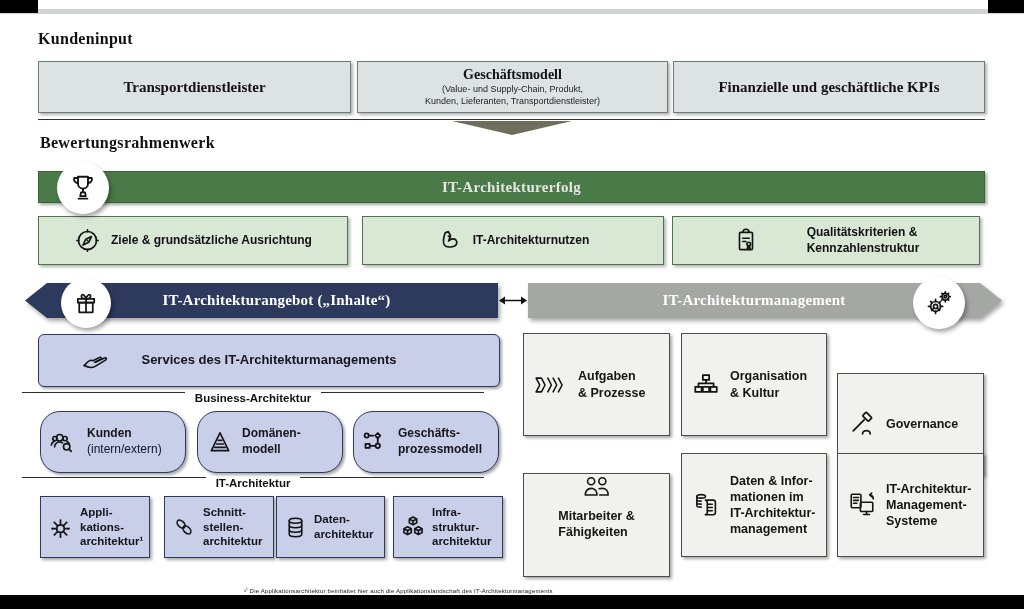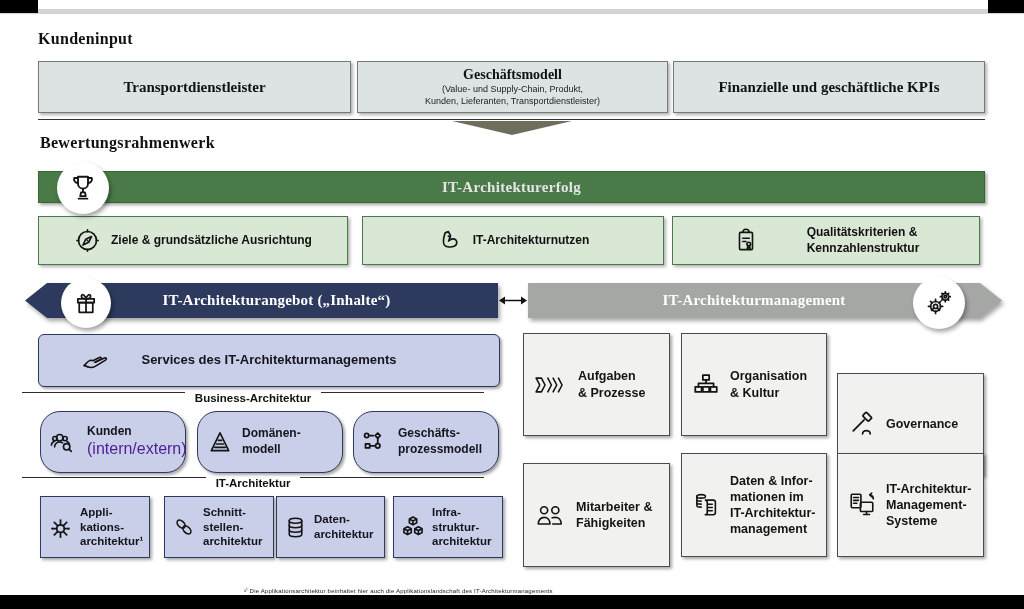--- a/index.html
+++ b/index.html
@@ -43,21 +43,21 @@
   .banner .t { font-family:"Liberation Serif", serif; font-weight:bold; font-size:15px; color:#fff; letter-spacing:.2px; }
   .banner.blue { background:#2d3a5e; clip-path:polygon(22px 0%, 100% 0%, 100% 100%, 22px 100%, 0% 50%); padding-left:30px; }
   .banner.gray { background:#a5a7a5; clip-path:polygon(0 0, calc(100% - 22px) 0, 100% 50%, calc(100% - 22px) 100%, 0 100%); padding-right:50px; }
 
   .dblarrow { position:absolute; left:497px; top:294px; }
 
   
   .lavbox { position:absolute; background:#c9cee9; border:1.5px solid #2d3a5e; box-shadow:2px 2px 3px rgba(0,0,0,.35);
             display:flex; align-items:center; }
   .lavbox .t { font-weight:bold; font-size:12px; color:#15151c; line-height:1.3; }
-  .lavbox .sub { font-size:16px; color:#4c1d95; line-height:1.3; }
+  .lavbox .sub { font-size:12px; color:#0f172a; line-height:1.3; }
   .services { left:38px; top:334px; width:462px; height:53px; justify-content:center; gap:0;border-radius:6px; }
   .services .icon { position:absolute; left:42px; }
   .divider { position:absolute; left:22px; width:462px; display:flex; align-items:flex-start; gap:10px; }
   .divider .line { flex:1; border-top:1.5px solid #2b2b2b; }
   .divider .t { font-weight:bold; font-size:11.5px; color:#111; white-space:nowrap; }
 
   .bizbox { top:411px; height:62px; padding:8px 8px; gap:8px;border-radius:20px; }
   .itbox  { top:496px; height:62px; padding:0 6px; gap:6px; }
   .itbox .t { font-size:11.5px; }
 
@@ -336,21 +336,21 @@
   <div class="graybox" style="left:837px; top:333px; width:147px; height:103px;margin-top:40px;">
     <span class="icon">
       <svg width="28" height="28" viewBox="0 0 24 24">
           <rect x="13" y="2.8" width="7" height="4.4" rx="1" transform="rotate(45 16.5 5)"></rect>
           <path d="M13.8 7.7L4.5 17"></path>
           <path d="M12.5 19.5c0-1.6 1.6-2.7 3.3-2.7s3.2 1.1 3.2 2.7"></path>
         </svg>
     </span>
     <div class="t pre">Governance</div>
   </div>
-  <div class="graybox" style="left:523px; top:463px; width:147px; height:104px;">
+  <div class="graybox" style="left:523px; top:473px; width:147px; height:104px;flex-direction:column;">
     <span class="icon">
       <svg width="32" height="24" viewBox="0 0 30 22">
           <circle cx="9.5" cy="6.5" r="3.3"></circle>
           <path d="M4 19.5c0-4 2.4-6.3 5.5-6.3s5.5 2.3 5.5 6.3z"></path>
           <circle cx="20" cy="6.5" r="3.3"></circle>
           <path d="M17 13.6c.9-.3 1.9-.4 3-.4 3.1 0 5.5 2.3 5.5 6.3h-8"></path>
         </svg>
     </span>
     <div class="t pre">Mitarbeiter &amp;
 Fähigkeiten</div>

